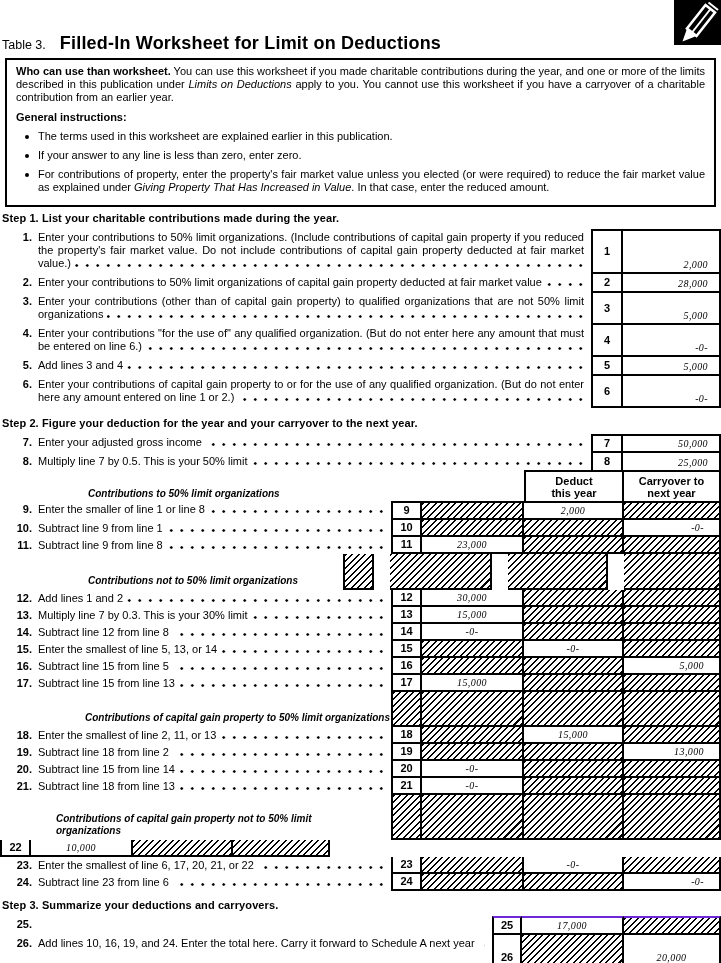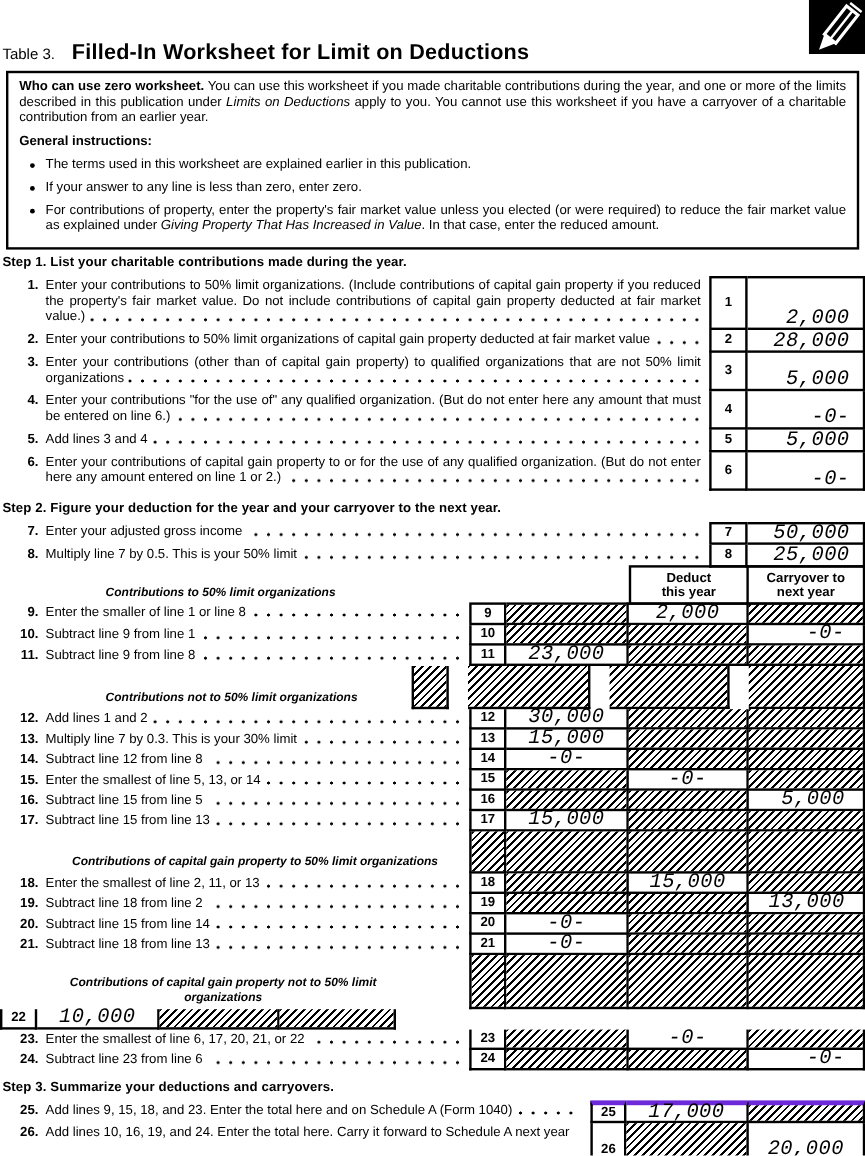--- a/index.html
+++ b/index.html
@@ -34,32 +34,32 @@
   .t>span{background:#fff;padding-right:4px;}
   
   .wrow{display:flex;align-items:stretch;}
   .rtext{flex:1 1 0;min-width:0;position:relative;padding:2px 7px 4px 38px;box-sizing:border-box;}
   .rtext .n{position:absolute;left:0;top:2px;width:32px;text-align:right;font-weight:bold;}
   .nbox{flex:0 0 32px;box-sizing:border-box;border:2px solid #000;border-top:0;
         display:flex;align-items:center;justify-content:center;font-weight:bold;}
   .vbox{flex:0 0 98px;box-sizing:border-box;border:2px solid #000;border-top:0;border-left:0;
         display:flex;align-items:flex-end;justify-content:flex-end;padding:0 11px 1px 0;}
   .wrow.bt .nbox,.wrow.bt .vbox{border-top:2px solid #000;}
-  .hand{font-family:Liberation Mono, monospace;font-style:italic;font-size:17px;line-height:12px;letter-spacing:.4px;}
+  .hand{font-family:Liberation Serif, serif;font-style:italic;font-size:10px;line-height:12px;letter-spacing:.4px;}
   
   .hdrrow{display:flex;margin-top:-2px;height:33px;}
   .gtexth{flex:1 1 0;min-width:0;display:flex;align-items:flex-end;}
   .hspacer{flex:0 0 133px;}
   .hb{box-sizing:border-box;border:2px solid #000;display:flex;flex-direction:column;
       align-items:center;justify-content:center;font-weight:bold;text-align:left;line-height:12px;}
   .hb.c1{flex:0 0 100px;}
   .hb.c2{flex:0 0 97px;border-left:0;}
   .ghead{font-weight:bold;font-style:italic;font-size:10px;line-height:12px;padding:0 0 3px 88px;white-space:nowrap;}
-  .ghead.g3{padding-left:60px;}
-  .ghead.g4{white-space:normal;padding-left:36px;max-width:300px;text-align:center;}
+  .ghead.g3{padding-left:85px;}
+  .ghead.g4{white-space:normal;padding-left:56px;max-width:300px;}
   
   .grow{display:flex;align-items:stretch;height:17px;box-sizing:border-box;}
   .grow.bt{height:19px;margin-top:-2px;}
   .gc{box-sizing:border-box;border:2px solid #000;border-top:0;border-left:0;}
   .gc.first{border-left:2px solid #000;}
   .grow.bt .gc,.sprow.bt .gc{border-top:2px solid #000;}
   .nb2{flex:0 0 31px;display:flex;align-items:center;justify-content:center;font-weight:bold;}
   .caw{flex:0 0 102px;}
   .cbw{flex:0 0 100px;}
   .ccw{flex:0 0 97px;}
@@ -70,41 +70,41 @@
   .sp1{height:36px;gap:16px;}
   .sp2{height:35px;}
   .sp3{height:45px;}
   
   .s3row{display:flex;align-items:stretch;box-sizing:border-box;}
   .s3row.r25{height:19px;}
   .s3row.r26{height:33px;}
   .nb3{flex:0 0 30px;display:flex;align-items:center;justify-content:center;font-weight:bold;}
   .ca3{flex:0 0 102px;}
   .cb3{flex:0 0 97px;}
-  .s3row.r25 .gc{border-top:4px solid #6d28d9;}
+  .s3row.r25 .gc{border-top:2px solid #6d28d9;}
   .bottom{align-items:flex-end !important;padding-bottom:2px;}
 </style>
 </head>
 <body>
 
 <svg class="pencil" viewBox="0 0 47 45">
   <rect width="47" height="45" fill="#000"></rect>
   <path d="M31.5 5 L41 12.5 L22.5 36 L13 28.5 Z" fill="#000" stroke="#fff" stroke-width="2.6"></path>
   <path d="M18 32.5 L36.5 9" stroke="#fff" stroke-width="2" fill="none"></path>
   <path d="M13 28.5 L22.5 36 L8.5 41.5 Z" fill="#fff"></path>
   <path d="M34.5 2.5 L44 10" stroke="#fff" stroke-width="2" fill="none"></path>
 </svg>
 
 <div class="titlebar">
   <span class="t-label">Table 3.</span><span class="t-main">Filled-In Worksheet for Limit on Deductions</span>
 </div>
 
 <div class="introbox">
   <div class="para">
-    <span class="bd">Who can use zero worksheet.</span><span> You can use this worksheet if you made charitable contributions during the year, and one or more of the limits described in this publication under </span><span class="it">Limits on Deductions</span><span> apply to you. You cannot use this worksheet if you have a carryover of a charitable contribution from an earlier year.</span>
+    <span class="bd">Who can use than worksheet.</span><span> You can use this worksheet if you made charitable contributions during the year, and one or more of the limits described in this publication under </span><span class="it">Limits on Deductions</span><span> apply to you. You cannot use this worksheet if you have a carryover of a charitable contribution from an earlier year.</span>
   </div>
   <div class="gen">General instructions:</div>
   <ul class="bullets">
     <li><span>The terms used in this worksheet are explained earlier in this publication.</span></li>
     <li><span>If your answer to any line is less than zero, enter zero.</span></li>
     <li><span>For contributions of property, enter the property's fair market value unless you elected (or were required) to reduce the fair market value as explained under </span><span class="it">Giving Property That Has Increased in Value</span><span>. In that case, enter the reduced amount.</span></li>
   </ul>
 </div>
 
 <div class="stephead">Step 1. List your charitable contributions made during the year.</div>
@@ -440,21 +440,20 @@
   <div class="gc ccw val right">
       <span class="hand">-0-</span>
     </div>
 </div>
 
 <div class="stephead s3">Step 3. Summarize your deductions and carryovers.</div>
 
 <div class="s3row r25">
   <div class="rtext">
       <span class="n">25.</span>
-      <span class="t"><span>Add lines 9, 15, 18, and 23. Enter the total here and on Schedule A (Form 1040)</span></span>
     </div>
   <div class="gc first nb3">25</div>
   <div class="gc ca3 val">
       <span class="hand">17,000</span>
     </div>
   <div class="gc cb3 hatch"></div>
 </div>
 <div class="s3row r26">
   <div class="rtext">
       <span class="n">26.</span>

